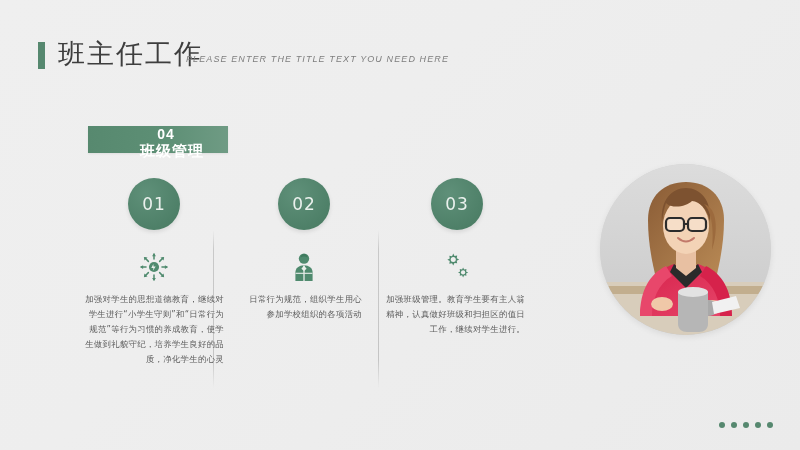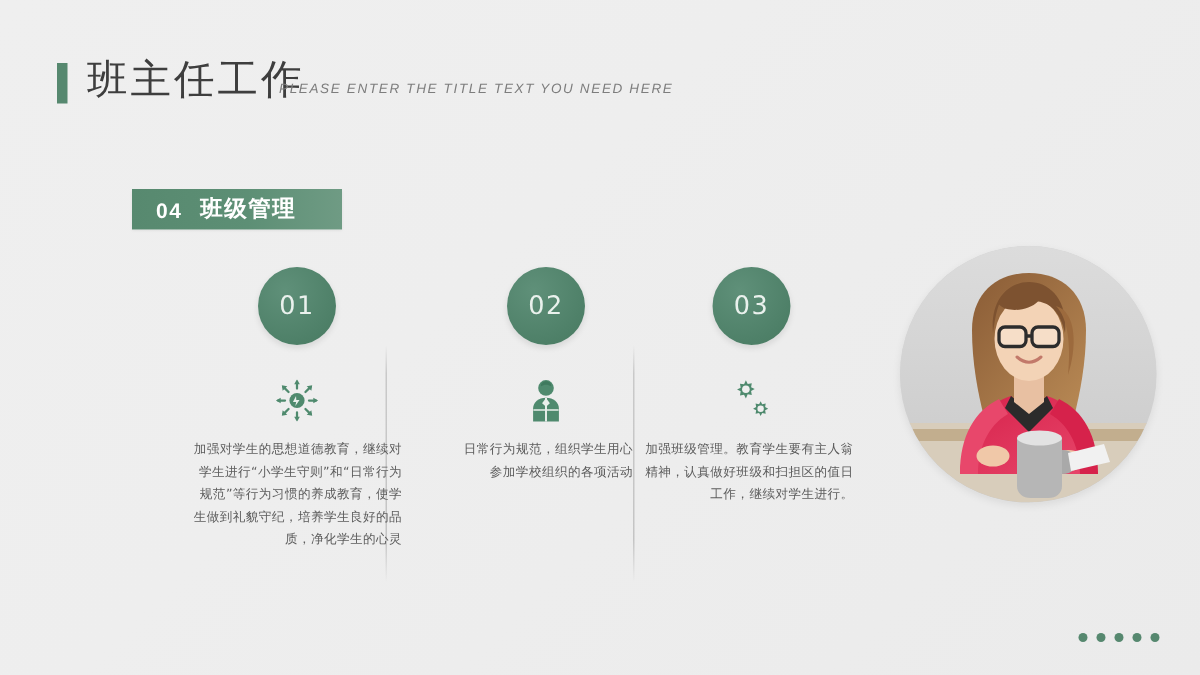--- a/index.html
+++ b/index.html
@@ -30,33 +30,33 @@
     font-size:9px; letter-spacing:1.1px; color:#7d7d7d;
     line-height:14px; white-space:nowrap;font-style:italic;
   }
 
   
   .banner {
     position:absolute; left:88px; top:126px;
     width:140px; height:27px;
     background:linear-gradient(90deg,#57896f 0%,#5d8f75 55%,#6f9b84 100%);
     display:flex; align-items:center; padding-left:16px;
-    color:#ffffff; box-shadow:0 1px 2px rgba(0,0,0,.07);
+    color:#ffffff; box-shadow:0 1px 2px rgba(0,0,0,.07);flex-direction:column;
   }
   .banner-num { font-size:14px; font-weight:700; letter-spacing:1px; }
   .banner-label {
     font-size:15px; font-weight:700; margin-left:12px; letter-spacing:1px;
     font-family:"DejaVu Sans","Liberation Sans",sans-serif;
   }
 
   
-  .columns { position:absolute; left:80px; top:178px; width:490px; height:215px;margin-left:44px; }
+  .columns { position:absolute; left:80px; top:178px; width:490px; height:215px; }
   .col { position:absolute; top:0; width:148px; }
   .col-1 { left:0; }
-  .col-2 { left:166px; }
+  .col-2 { left:150px; }
   .col-3 { left:303px; }
 
   .circle {
     width:52px; height:52px; border-radius:50%;
     background:radial-gradient(circle at 35% 30%,#5f9079 0%,#4e8068 70%,#49795f 100%);
     display:flex; align-items:center; justify-content:center;
     color:#eaf1ed; font-size:17px; letter-spacing:1px;
     margin:0 auto; box-shadow:0 2px 4px rgba(0,0,0,.10);
     font-family:"DejaVu Sans","Liberation Sans",sans-serif;
   }

